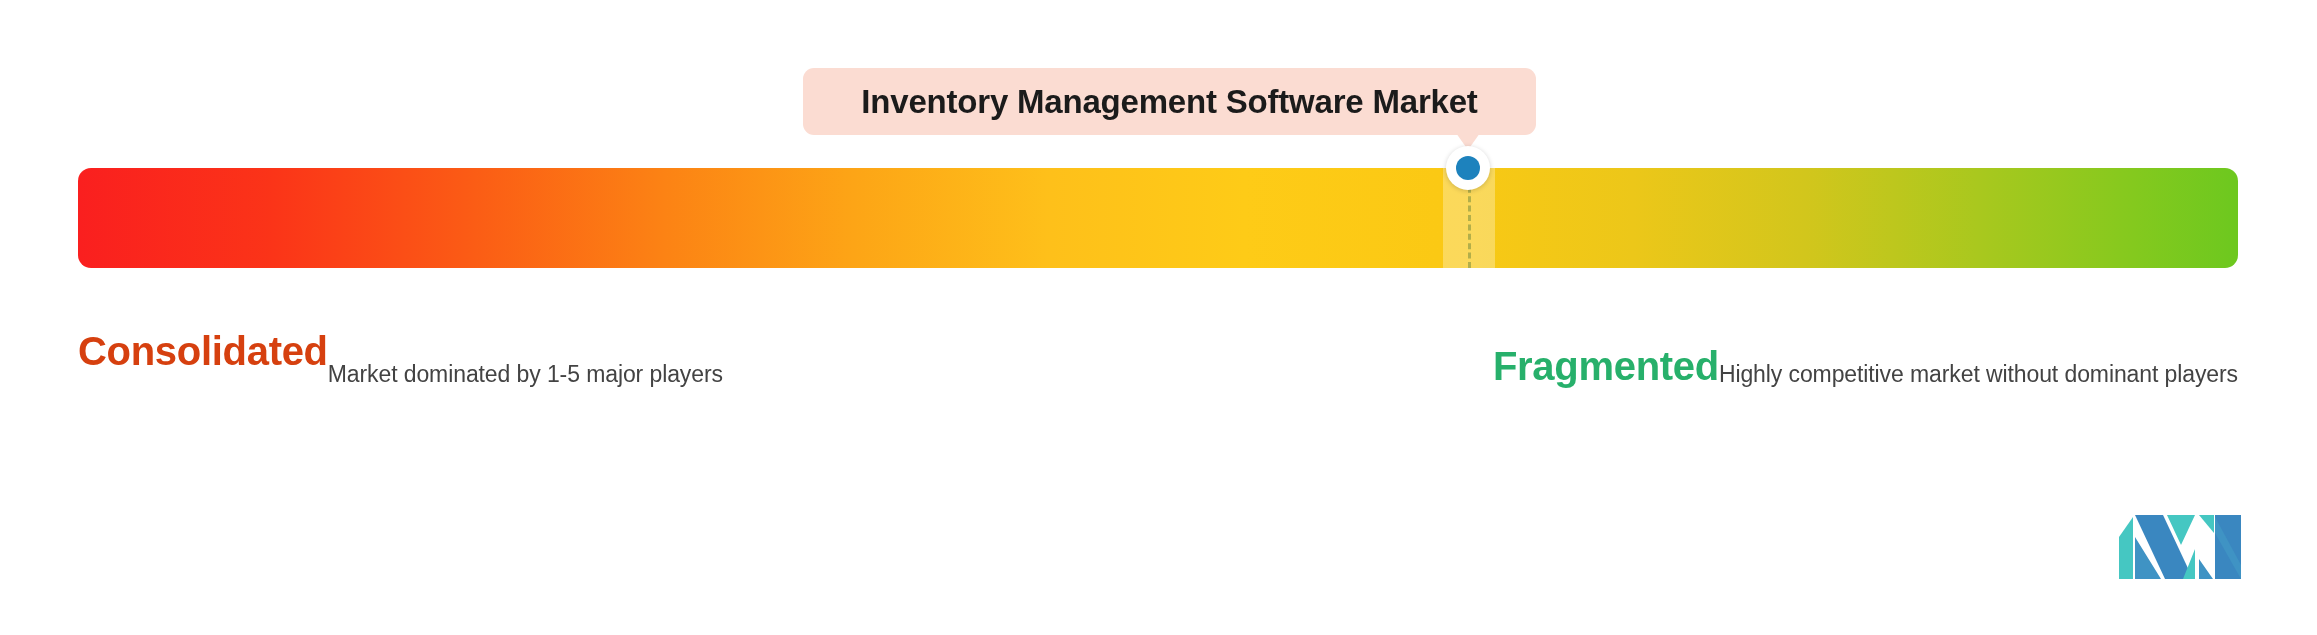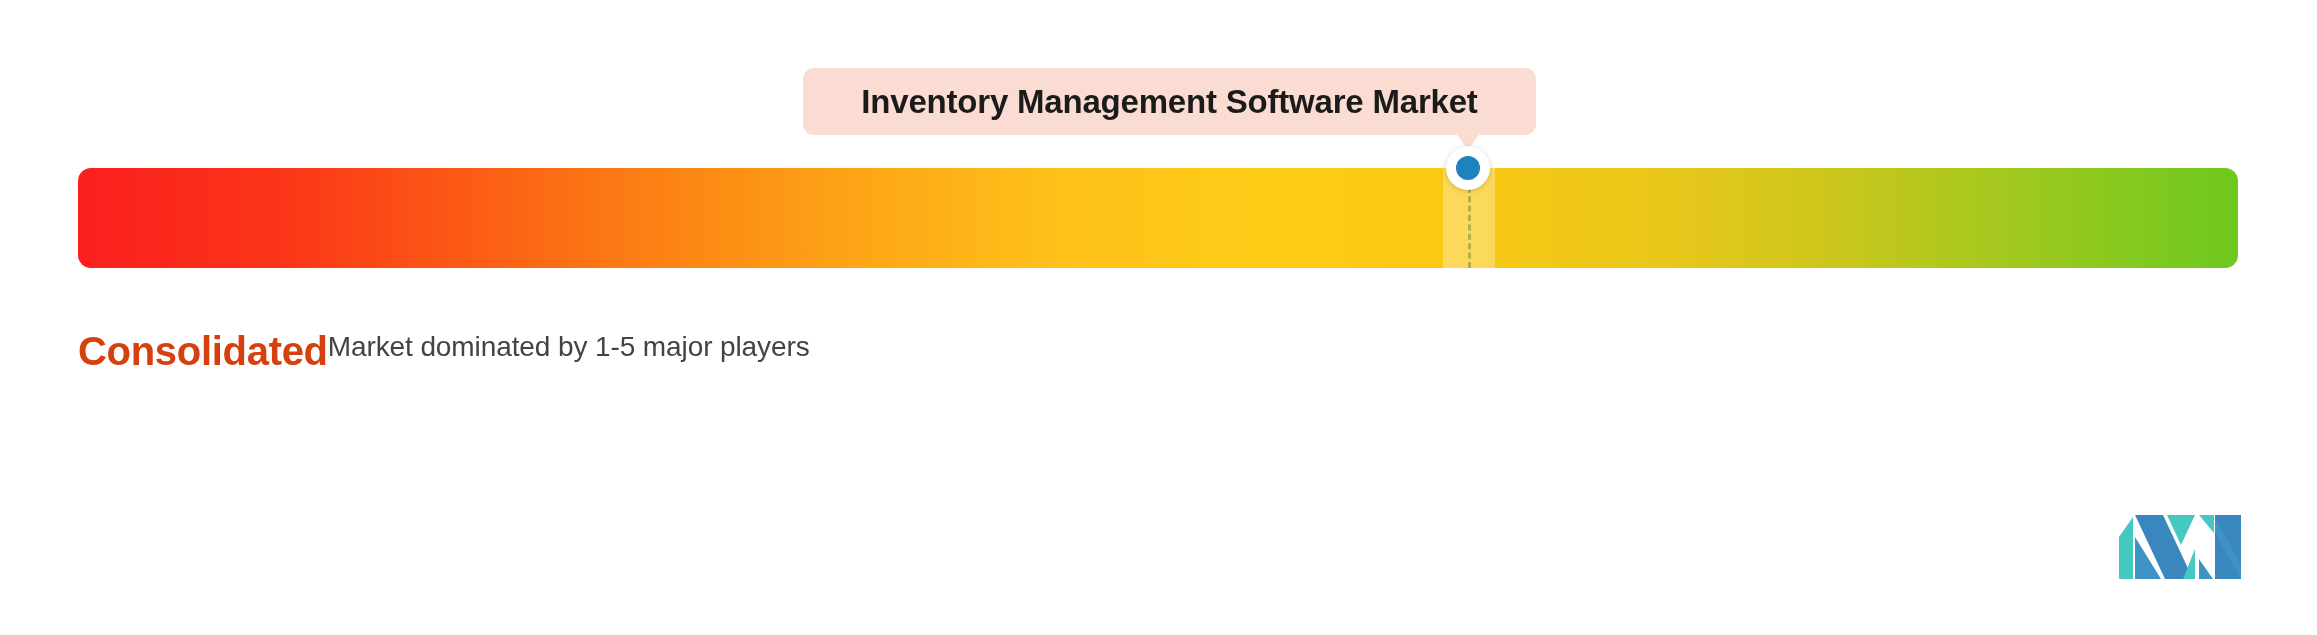--- a/index.html
+++ b/index.html
@@ -149,22 +149,22 @@
   .legend-title {
     font-size: 40px;
     font-weight: 700;
     line-height: 1.05;
     letter-spacing: -0.3px;
     white-space: nowrap;
   }
   .legend-title.left { color: #d6400f; }
   .legend-title.right { color: #27b06b; }
   .legend-sub {
-    margin-top: 2px;
-    font-size: 28px;
+    margin-top: 32px;
+    font-size: 23px;
     font-weight: 400;
     color: #434343;
     line-height: 1.1;
     letter-spacing: -0.1px;
     white-space: nowrap;
   }
 
   
   .source {
     position: absolute;
@@ -204,20 +204,22 @@
   <div class="marker-dot">
     <div class="marker-dot-inner"></div>
   </div>
 
   <div class="legend">
     <div class="legend-col left">
       <div class="legend-title left">Consolidated</div>
       <div class="legend-sub">Market dominated by 1-5 major players</div>
     </div>
     <div class="legend-col right">
+      <div class="legend-title right">Fragmented</div>
+      <div class="legend-sub">Highly competitive market without dominant players</div>
     </div>
   </div>
 
 
   <div class="logo">
     <svg viewBox="0 0 122 66" width="122" height="66" xmlns="http://www.w3.org/2000/svg">
 
       <polygon points="0,22 14,2 14,64 0,64" fill="#45c7c2"></polygon>
 
       <polygon points="16,0 44,0 74,64 46,64" fill="#3a87c0"></polygon>

